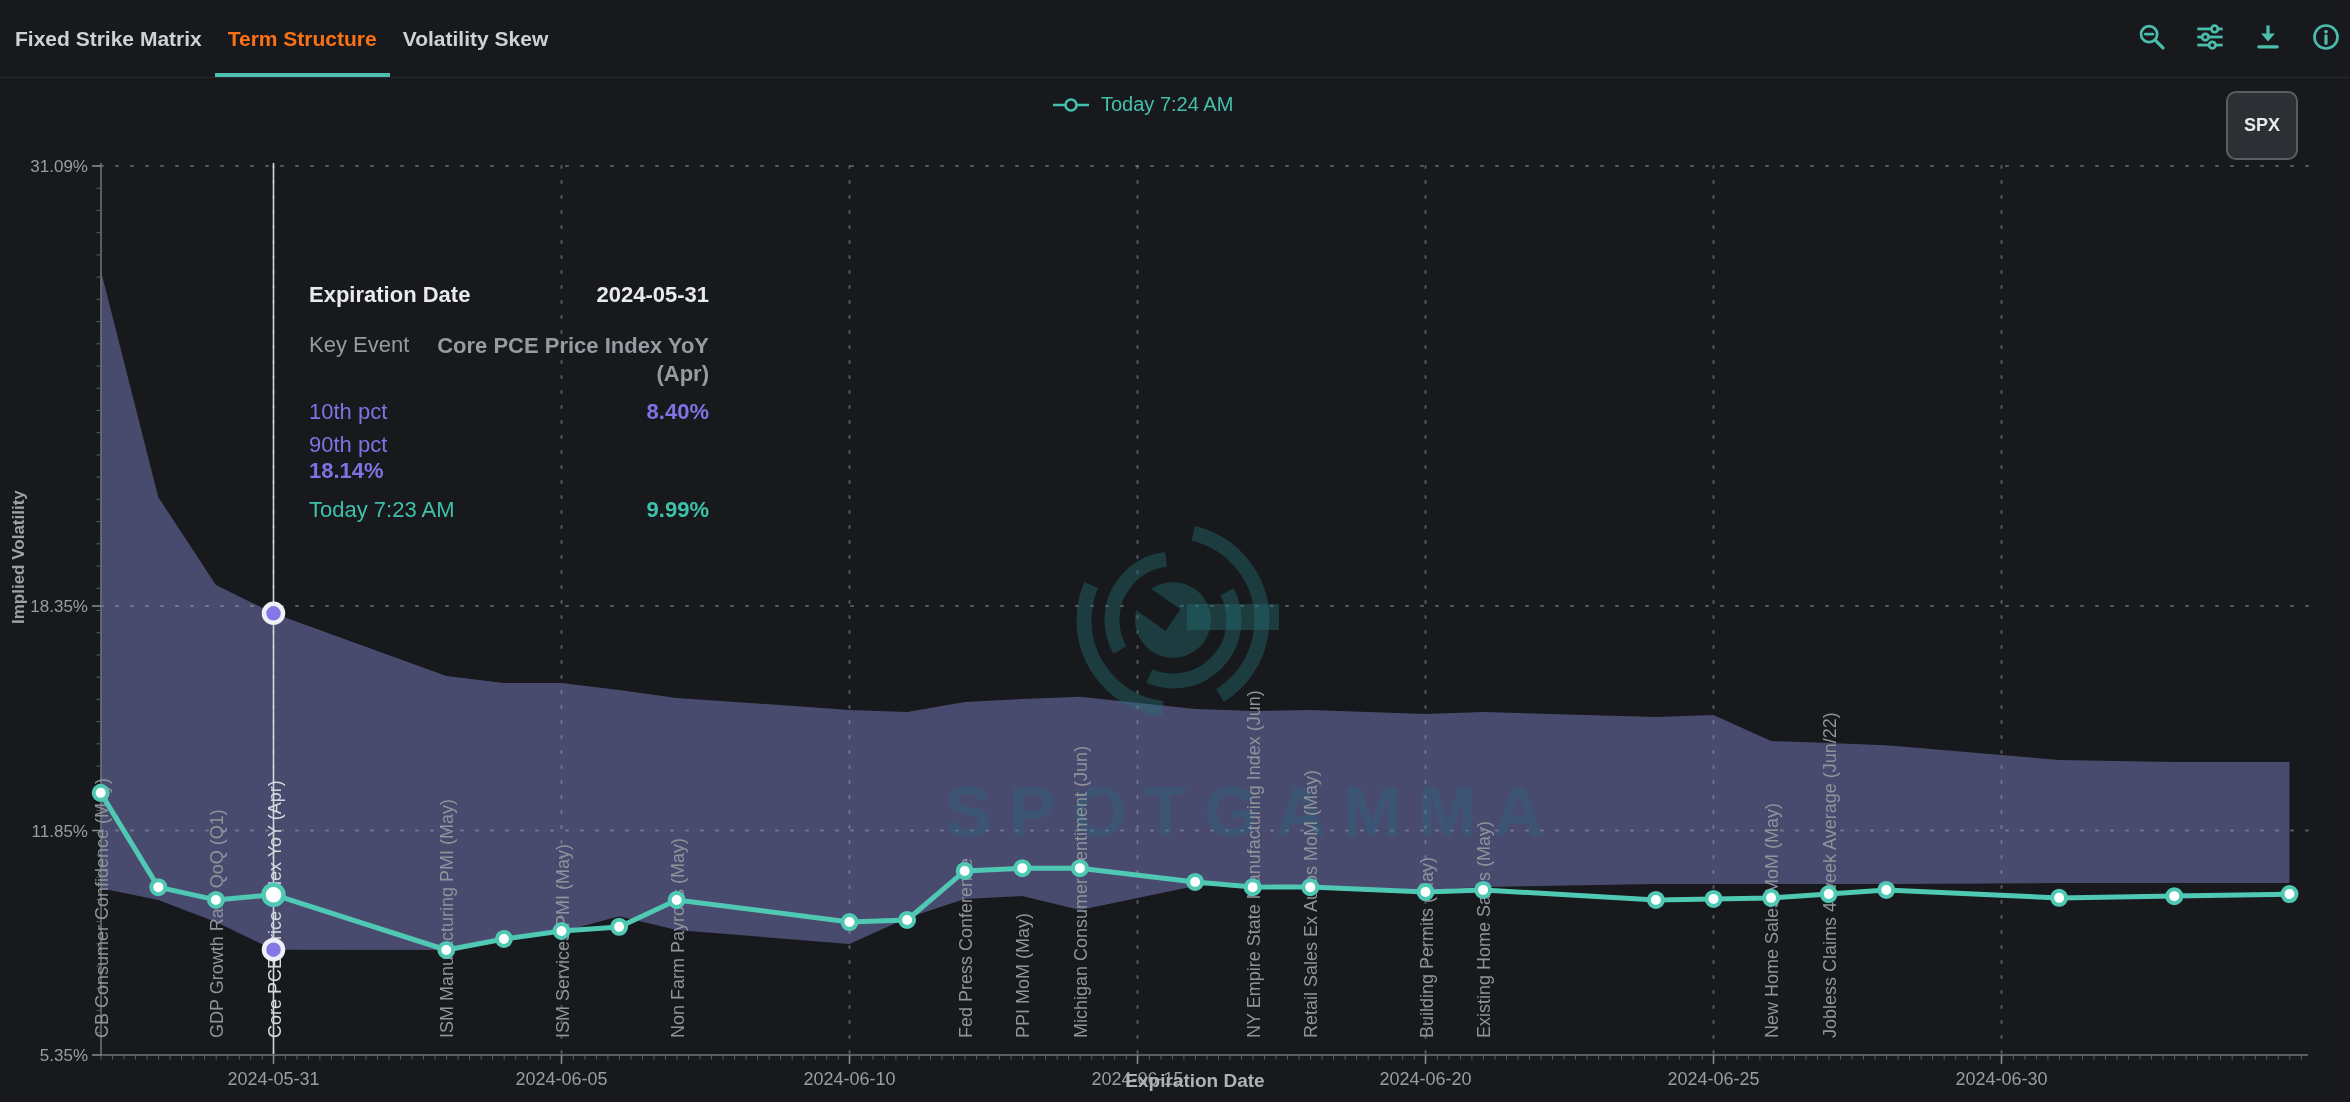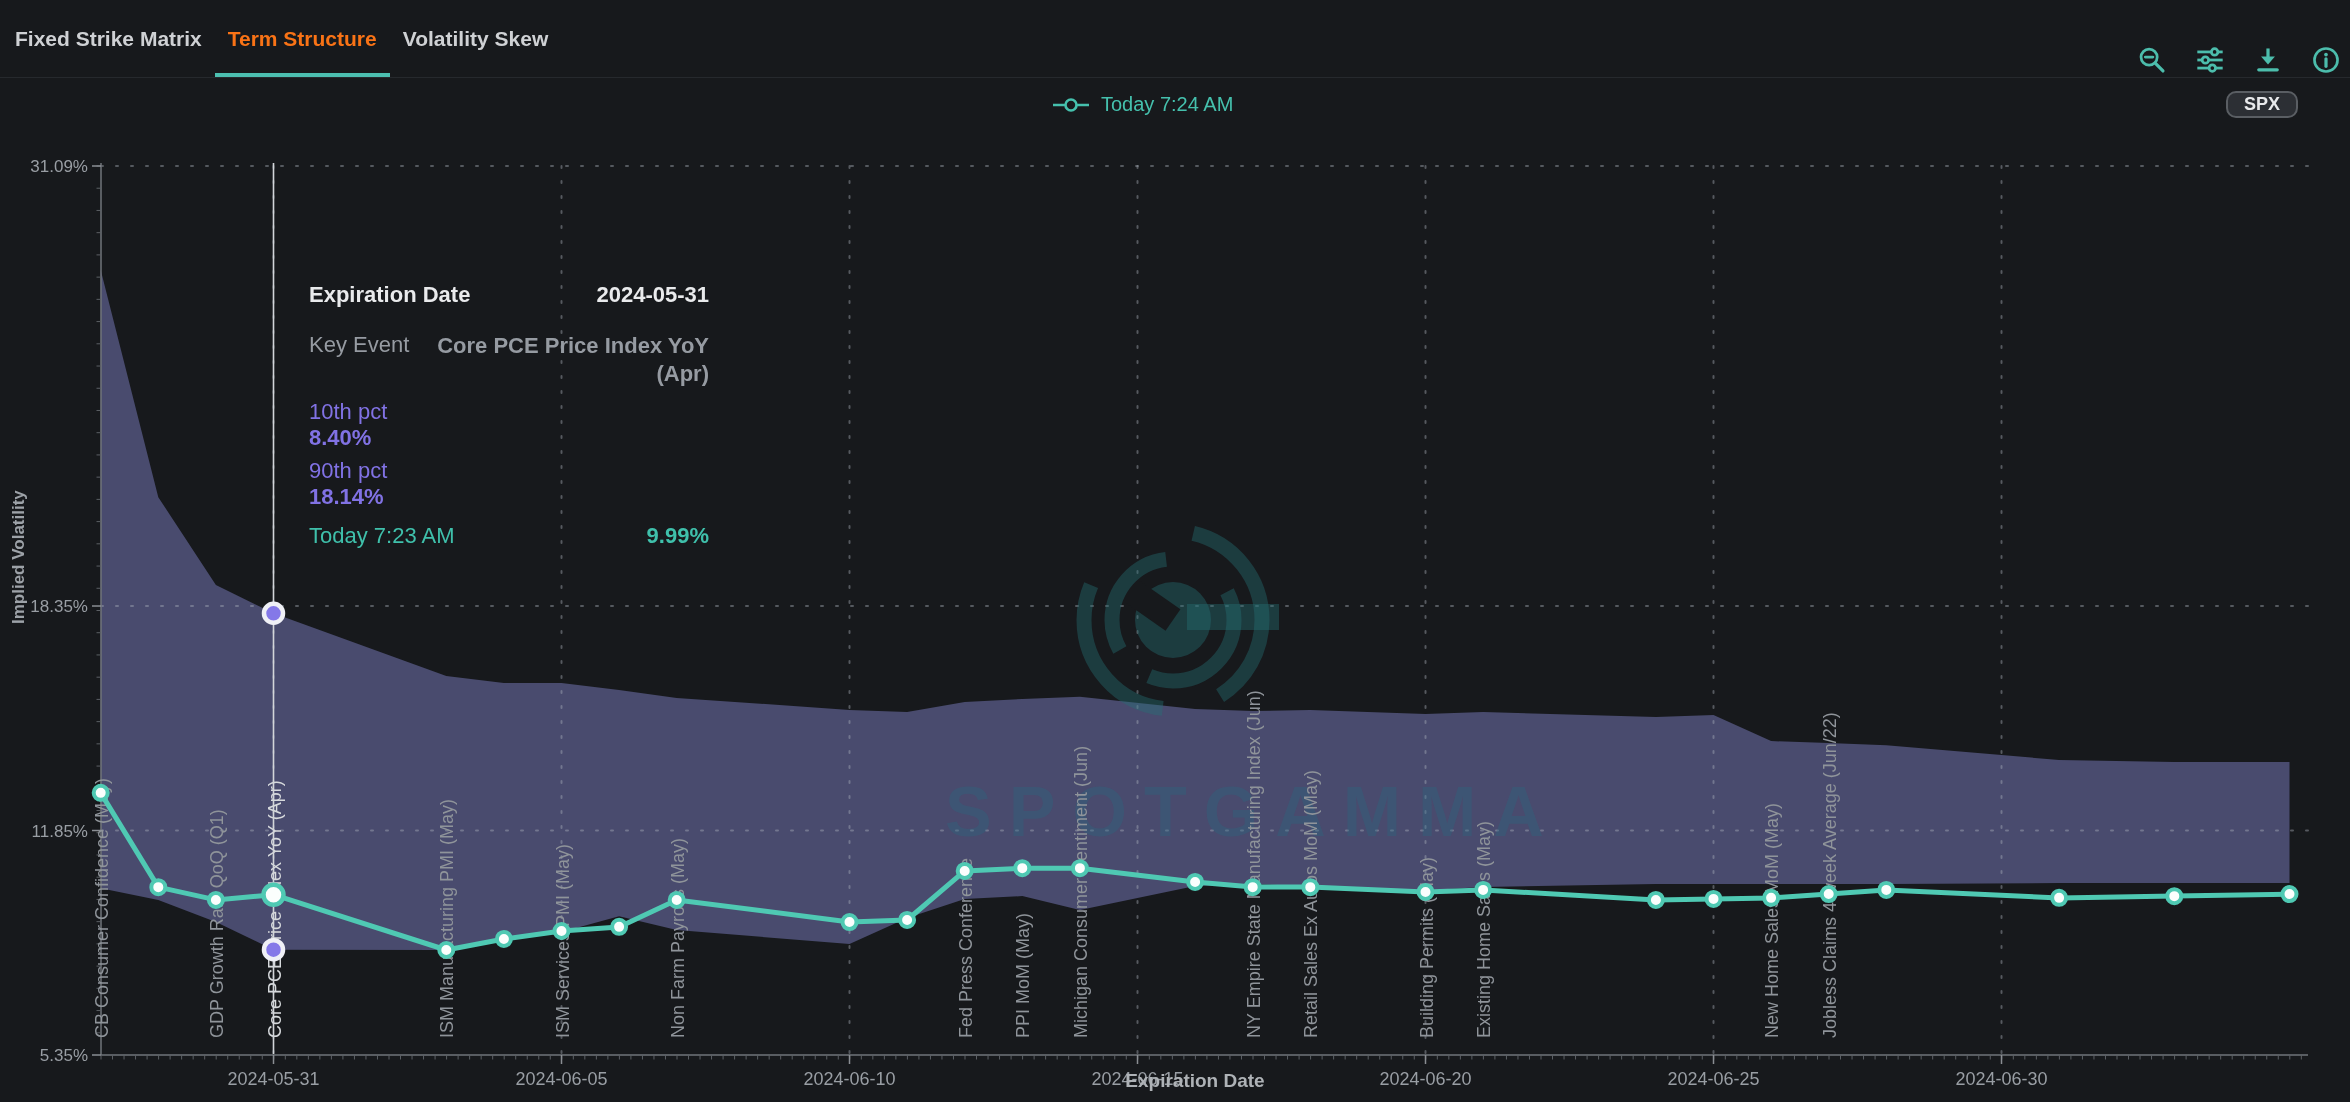--- a/index.html
+++ b/index.html
@@ -1,20 +1,20 @@
 <!DOCTYPE html>
 <html><head>
 <meta charset="utf-8">
 <style>
   html,body{margin:0;padding:0;background:#17191c;width:2350px;height:1102px;overflow:hidden;
     font-family:"Liberation Sans", sans-serif;}
   .app{position:relative;width:2350px;height:1102px;background:#17191c;}
 
   
-  .topbar{position:absolute;top:0;left:0;width:2350px;height:77px;display:flex;align-items:flex-end;
+  .topbar{position:absolute;top:0;left:0;width:2350px;height:77px;display:flex;align-items:center;
     border-bottom:1px solid #26292d;background:#17191c;z-index:30;}
   .tabs{display:flex;height:77px;padding-left:2px;}
   .tab{position:relative;display:flex;align-items:center;height:77px;padding:0 13px;
     font-size:21px;font-weight:600;color:#cfd1d4;cursor:pointer;white-space:nowrap;}
   .tab.active{color:#f97316;}
   .tab.active::after{content:"";position:absolute;left:0;right:0;bottom:0;height:4px;background:#4cbfb0;}
   .icons{margin-left:auto;display:flex;align-items:center;gap:26px;padding-right:8px;}
   .icon-btn{width:32px;height:32px;display:flex;align-items:center;justify-content:center;cursor:pointer;background:none;border:none;padding:0;}
   .icon-btn svg{width:30px;height:30px;}
 
@@ -37,37 +37,37 @@
   .pt.sel{stroke-width:4.5;}
   .pmark{fill:#8478e8;stroke:#eff0f6;stroke-width:4.5;}
   .xhair{stroke:#d2d5d9;stroke-width:1.6;}
   .lr{fill:none;stroke:rgba(38,112,118,0.40);}
 
   
   .legend{position:absolute;left:1053px;top:93px;display:flex;align-items:center;gap:12px;
     color:#45c0ad;font-size:20px;cursor:pointer;z-index:20;justify-content:flex-end;}
 
   
-  .badge{position:absolute;left:2226px;top:91px;padding:1px 16px;border:2px solid #5a5e63;
+  .badge{position:absolute;left:2226px;top:91px;padding:22px 16px;border:2px solid #5a5e63;
     border-radius:10px;background:#2c2f34;color:#e8e9eb;font-size:18px;font-weight:700;
     cursor:pointer;z-index:20;}
 
   
   .tooltip{position:absolute;left:309px;top:282px;width:400px;z-index:25;font-size:22px;}
   .trow{display:flex;justify-content:space-between;align-items:flex-start;}
   .trow .val{text-align:right;font-weight:700;}
   .t-white{color:#e9eaec;}
   .t-gray{color:#969ba2;}
   .t-purple{color:#8172e4;}
   .t-teal{color:#3fc0ab;}
   .r-exp{margin-bottom:24px;}
   .r-exp .lbl{font-weight:700;}
   .r-event{margin-bottom:12px;}
   .r-event .val{width:282px;line-height:1.25;}
-  .r-p10{margin-bottom:7px;flex-direction:column;}
+  .r-p10{margin-bottom:7px;}
   .r-p90{margin-bottom:13px;flex-direction:column;}
 
   
   .ytitle{position:absolute;left:9px;top:624px;transform-origin:0 0;transform:rotate(-90deg);
     font-size:17px;font-weight:600;color:#9da2a8;white-space:nowrap;z-index:5;}
   .xtitle{position:absolute;left:1085px;top:1070px;width:220px;text-align:center;
     font-size:19px;font-weight:700;color:#aeb2b6;z-index:5;}
 </style>
 </head>
 <body>

